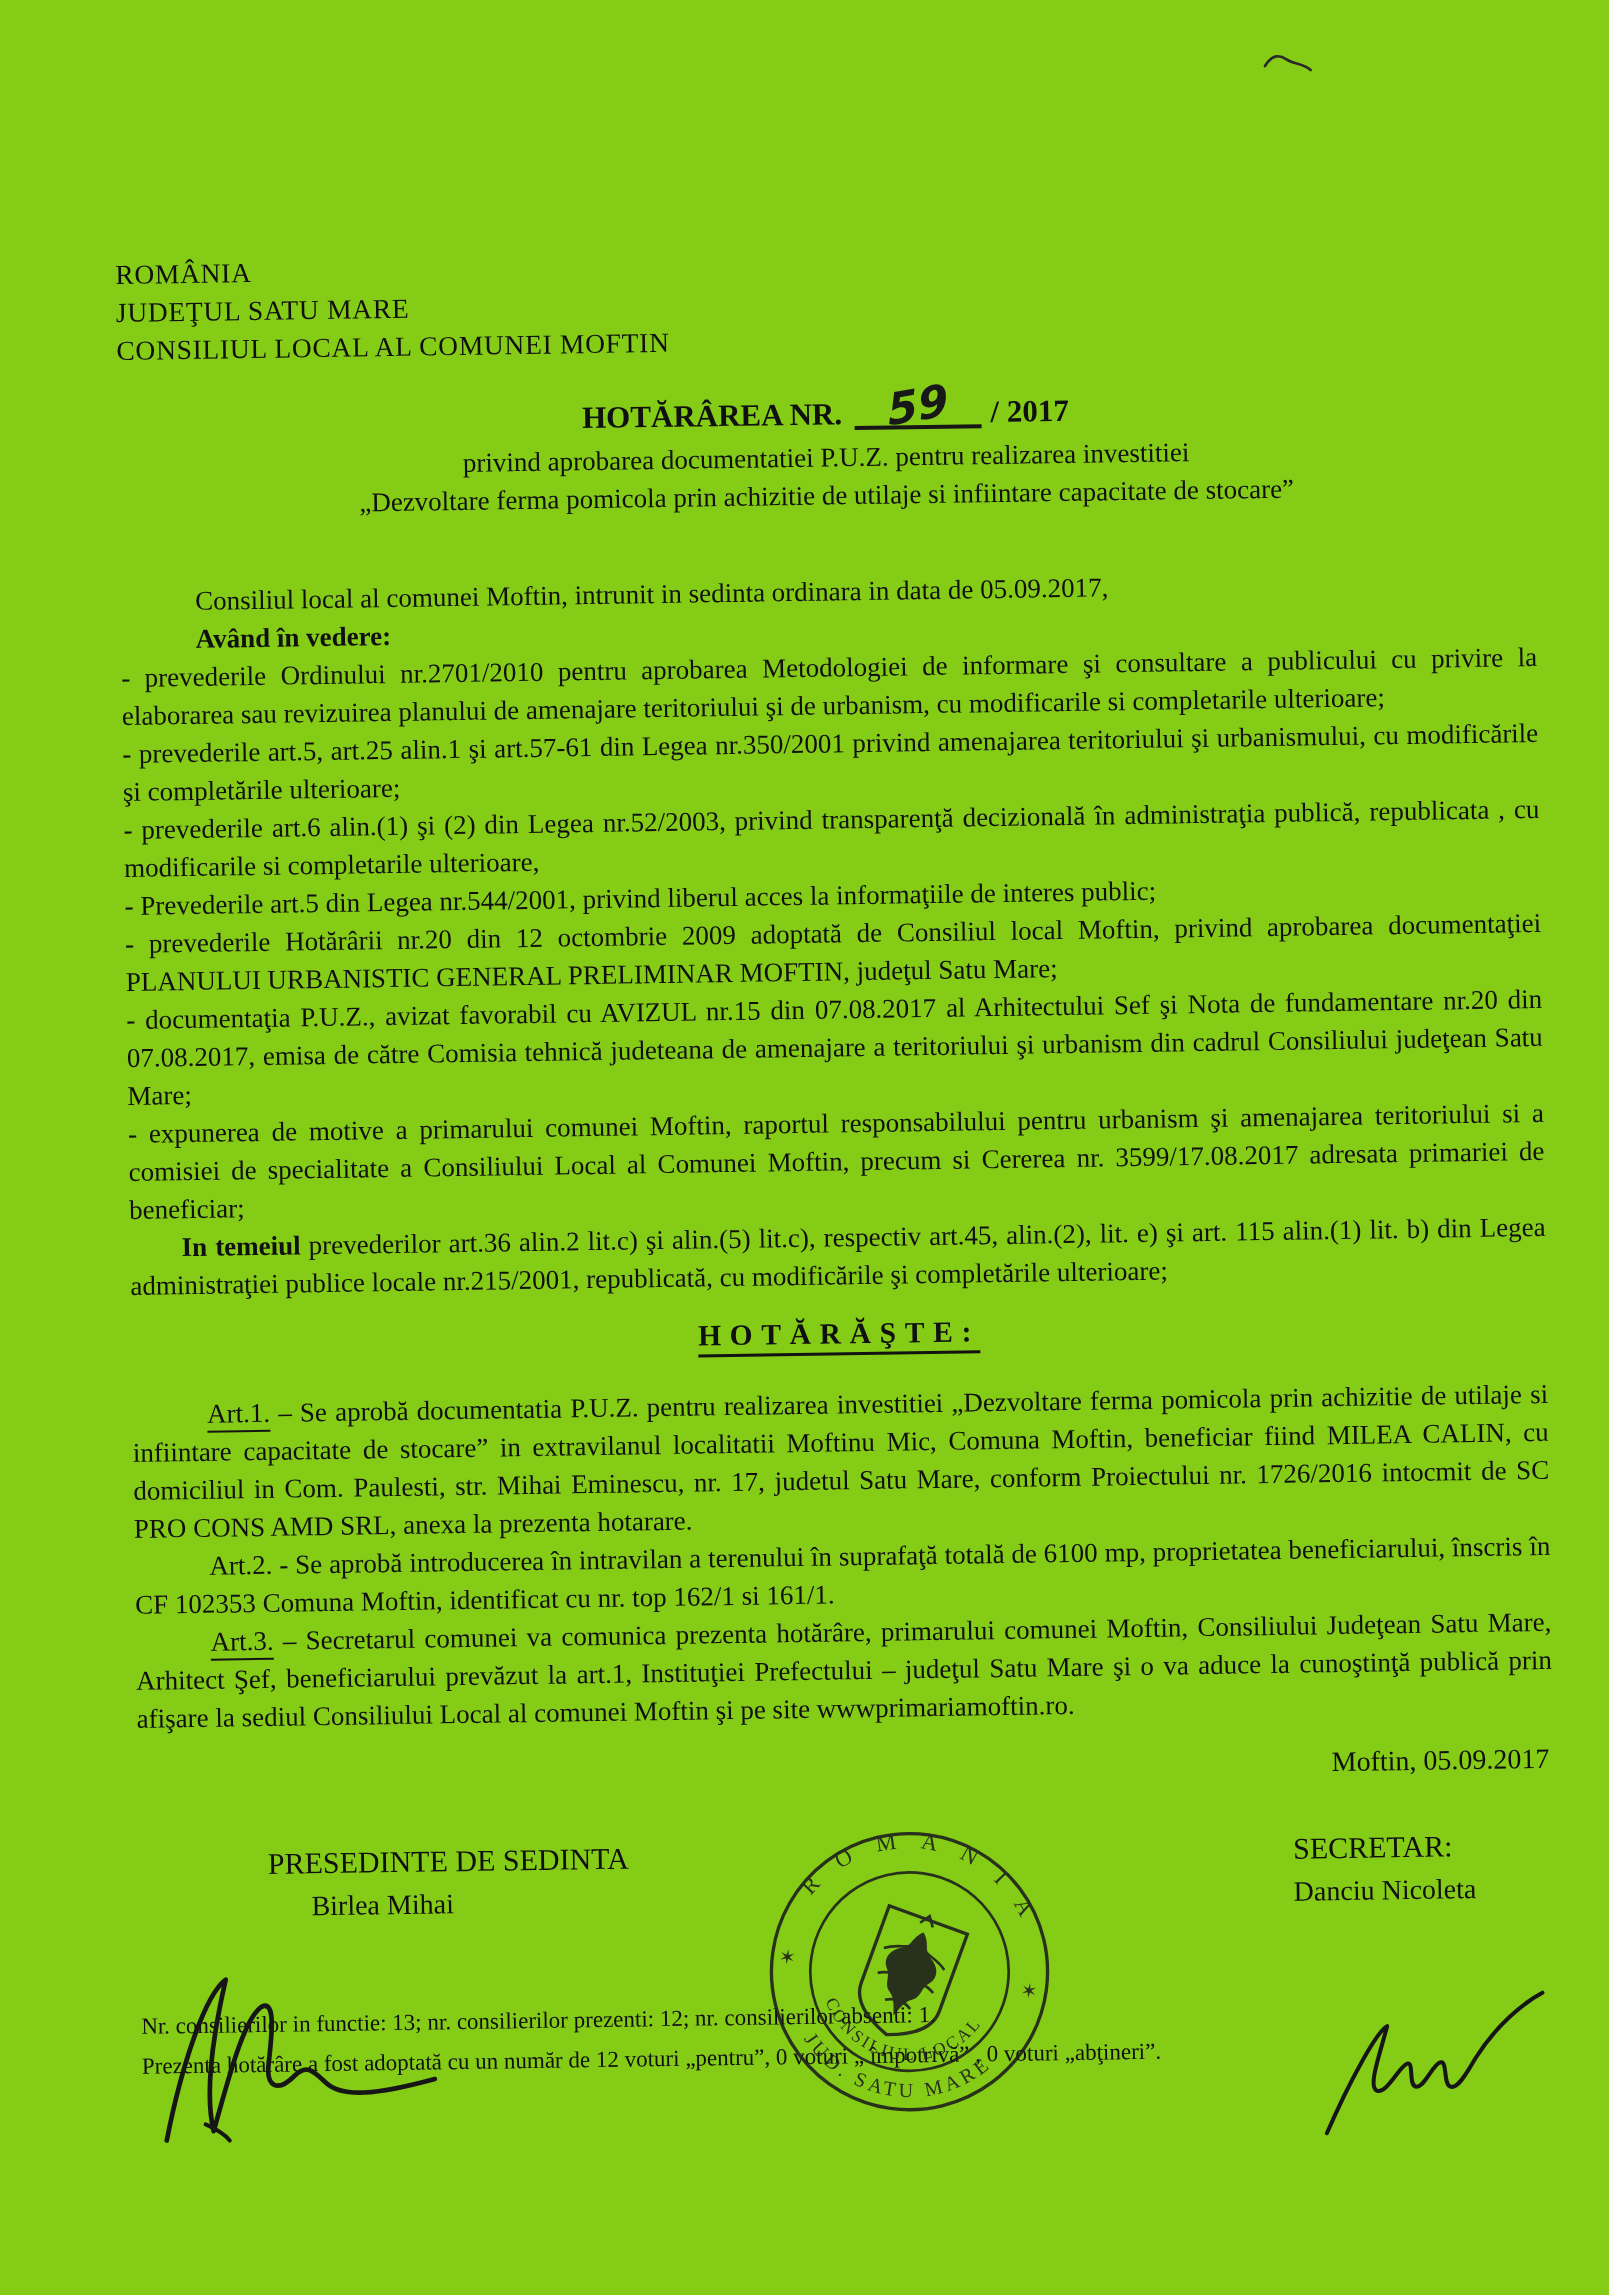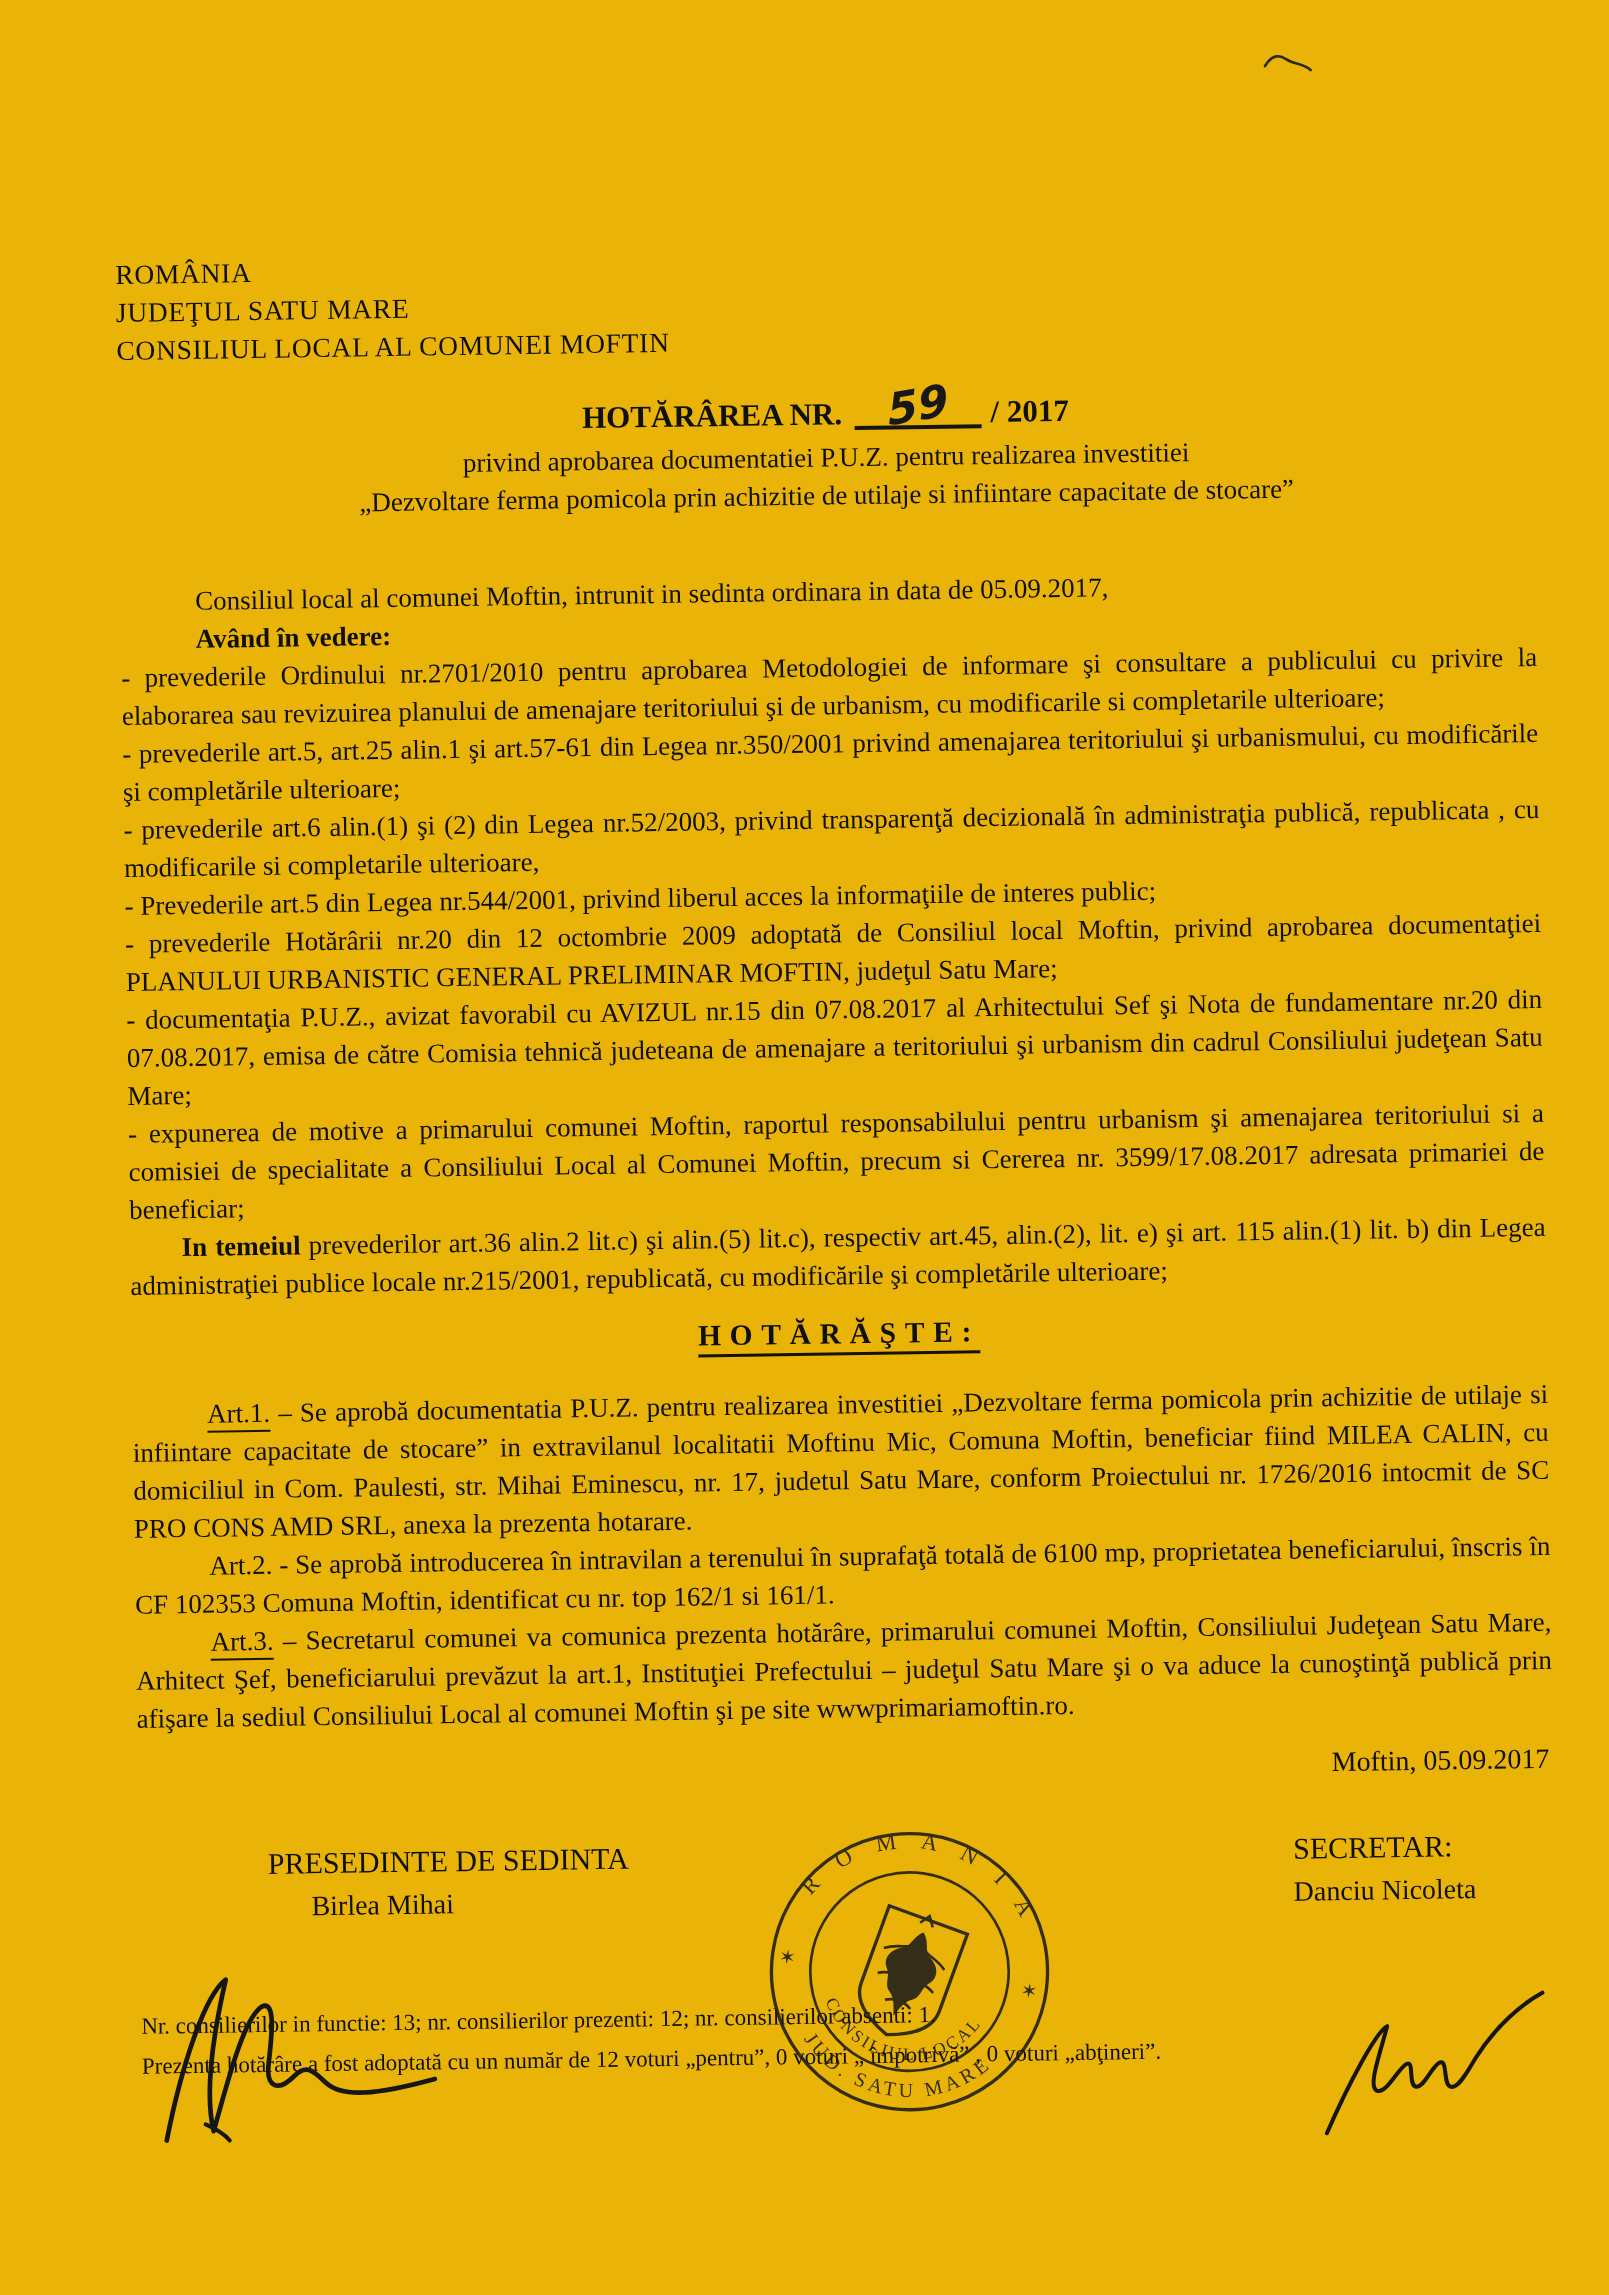--- a/index.html
+++ b/index.html
@@ -1,18 +1,18 @@
 <!DOCTYPE html>
 <html style="font-size:10.7px"><head>
 <meta charset="utf-8">
 <style>
   html,body { margin:0; padding:0; background:#dedede; }
   .page {
     position:relative; width:1609px; height:2295px; margin:0 auto;
-    background:#eab308; overflow:hidden;
+    background:#84cc16; overflow:hidden;
     font-family:"Liberation Serif", serif; color:#101010;
   }
   .content {
     position:absolute; left:115px; top:256px; width:1416px;
     transform:rotate(-0.85deg); transform-origin:0 0;
     font-size:27px; line-height:38px;
   }
   p { margin:0; }
   .header-line { font-size:27.5px; line-height:38px; letter-spacing:0.7px; }
   .title-line { text-align:center; font-weight:bold; font-size:31px; margin-top:31px; white-space:nowrap; }

